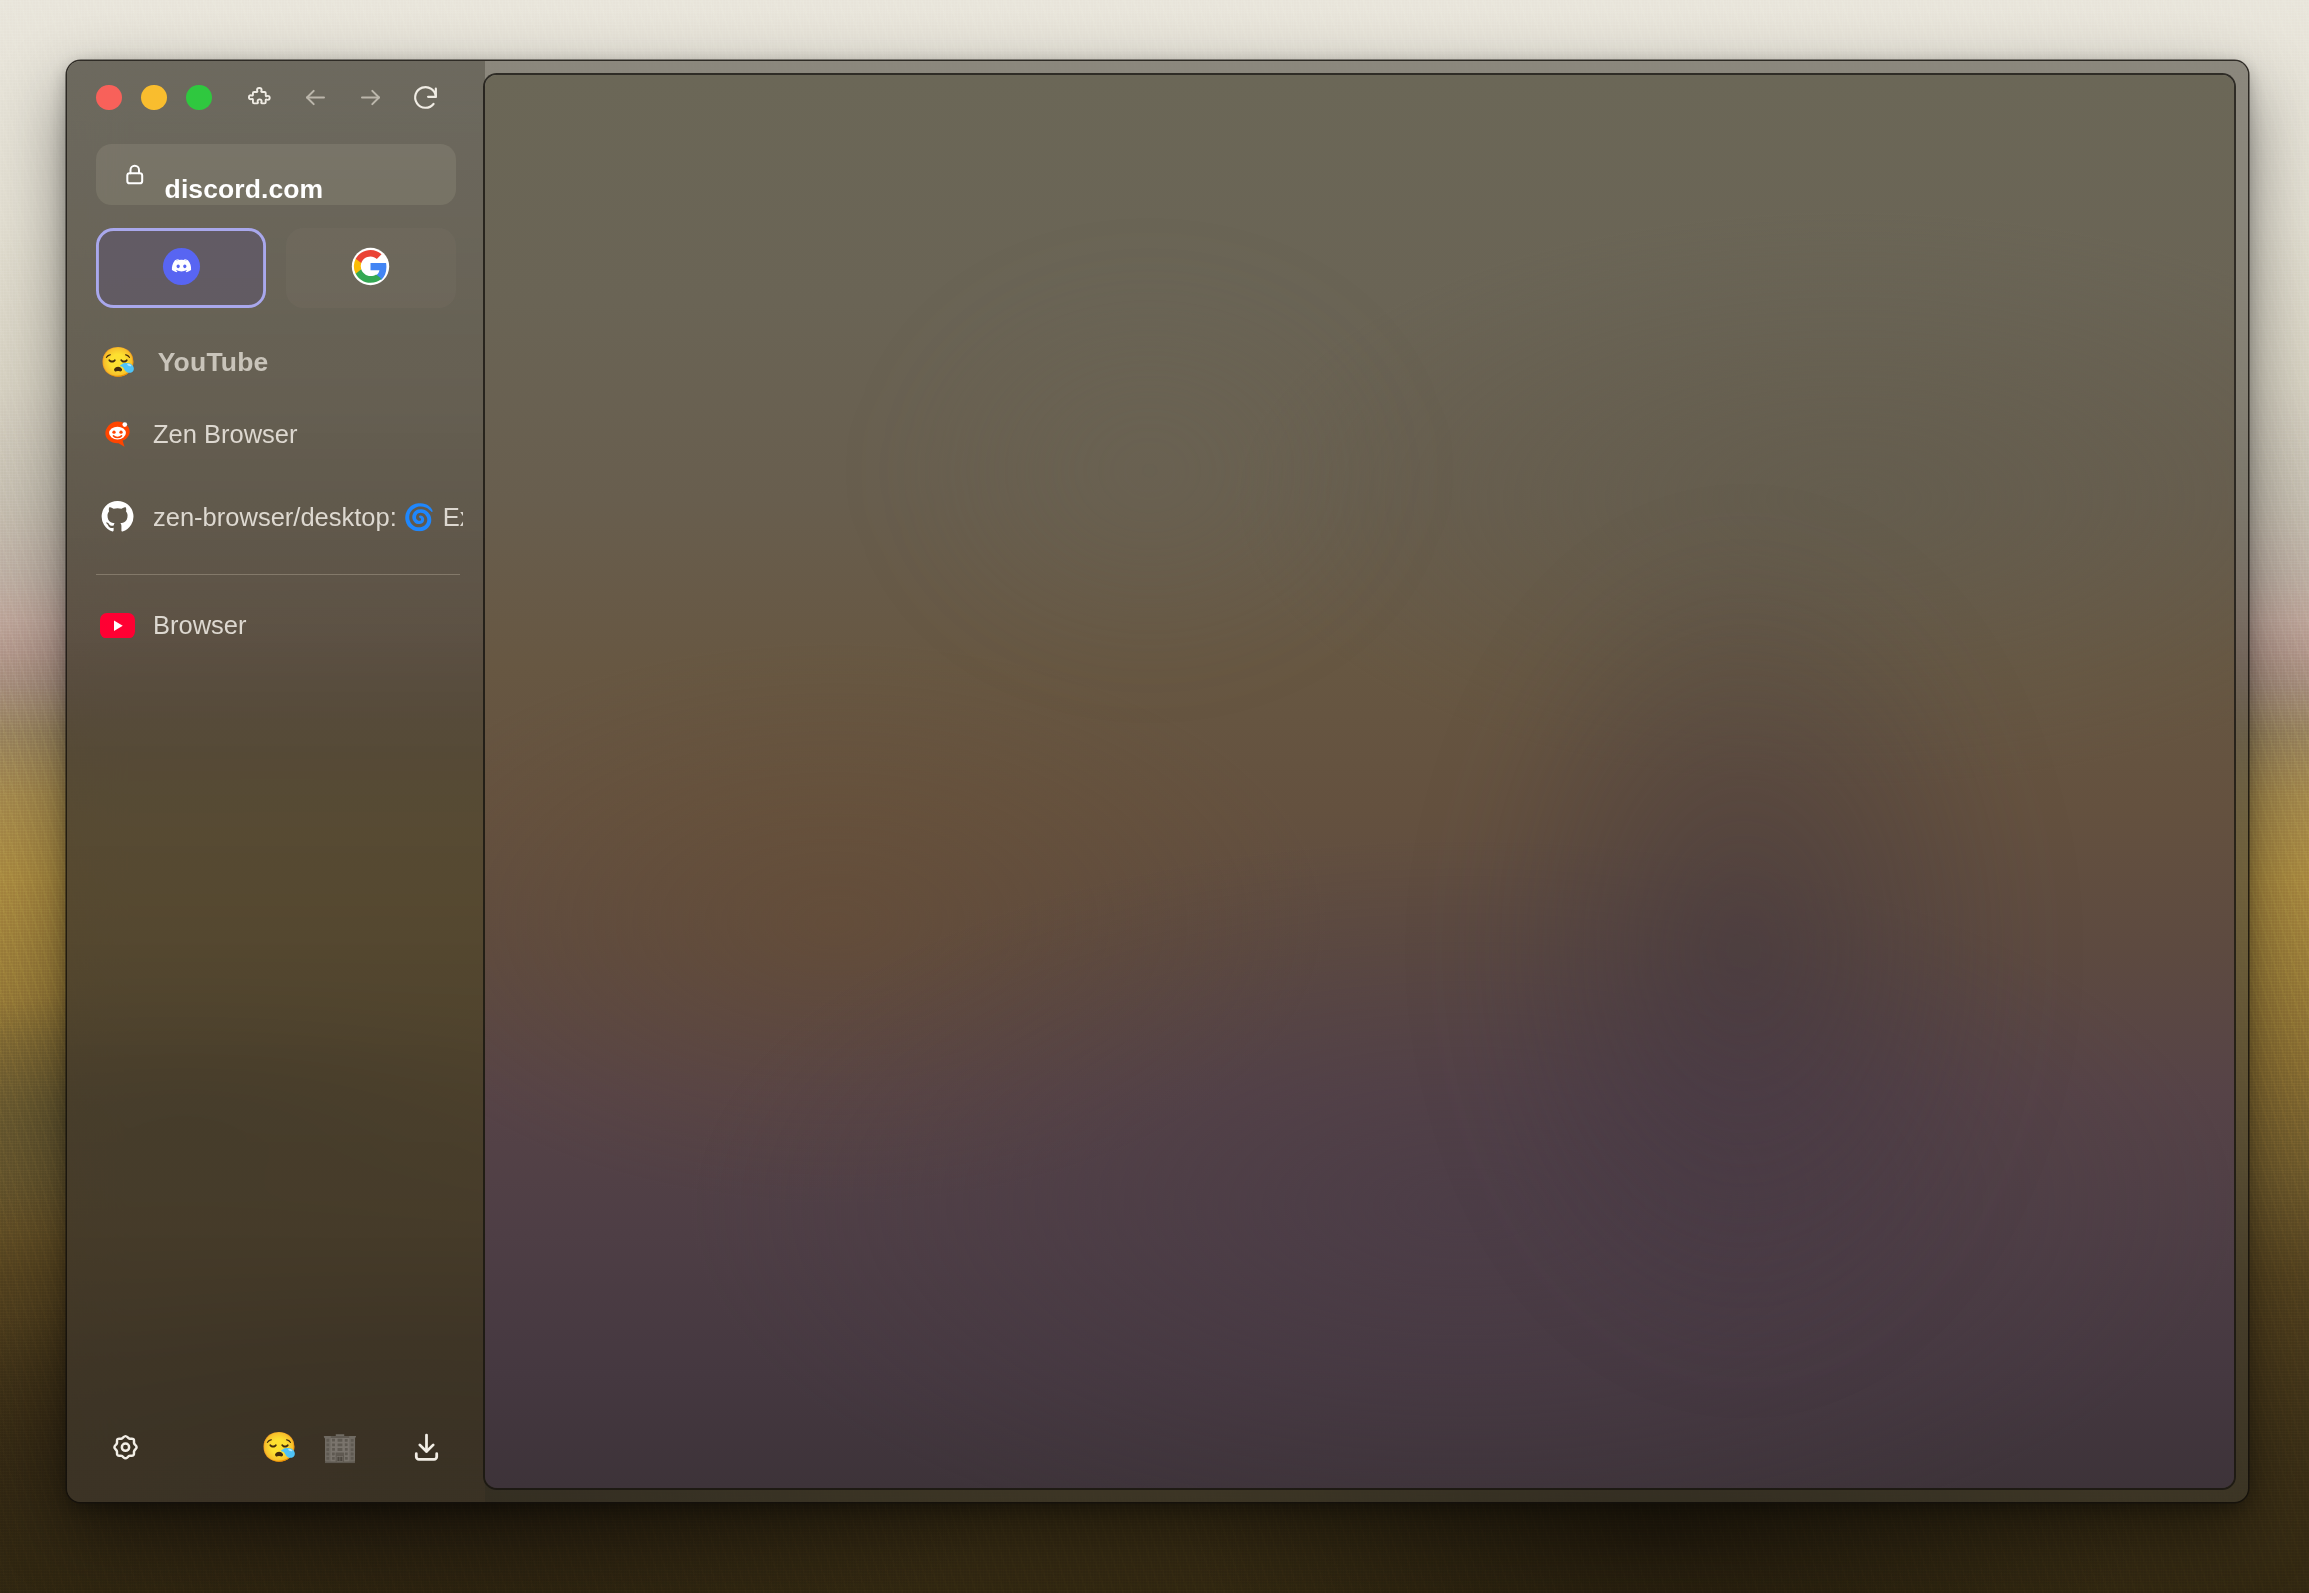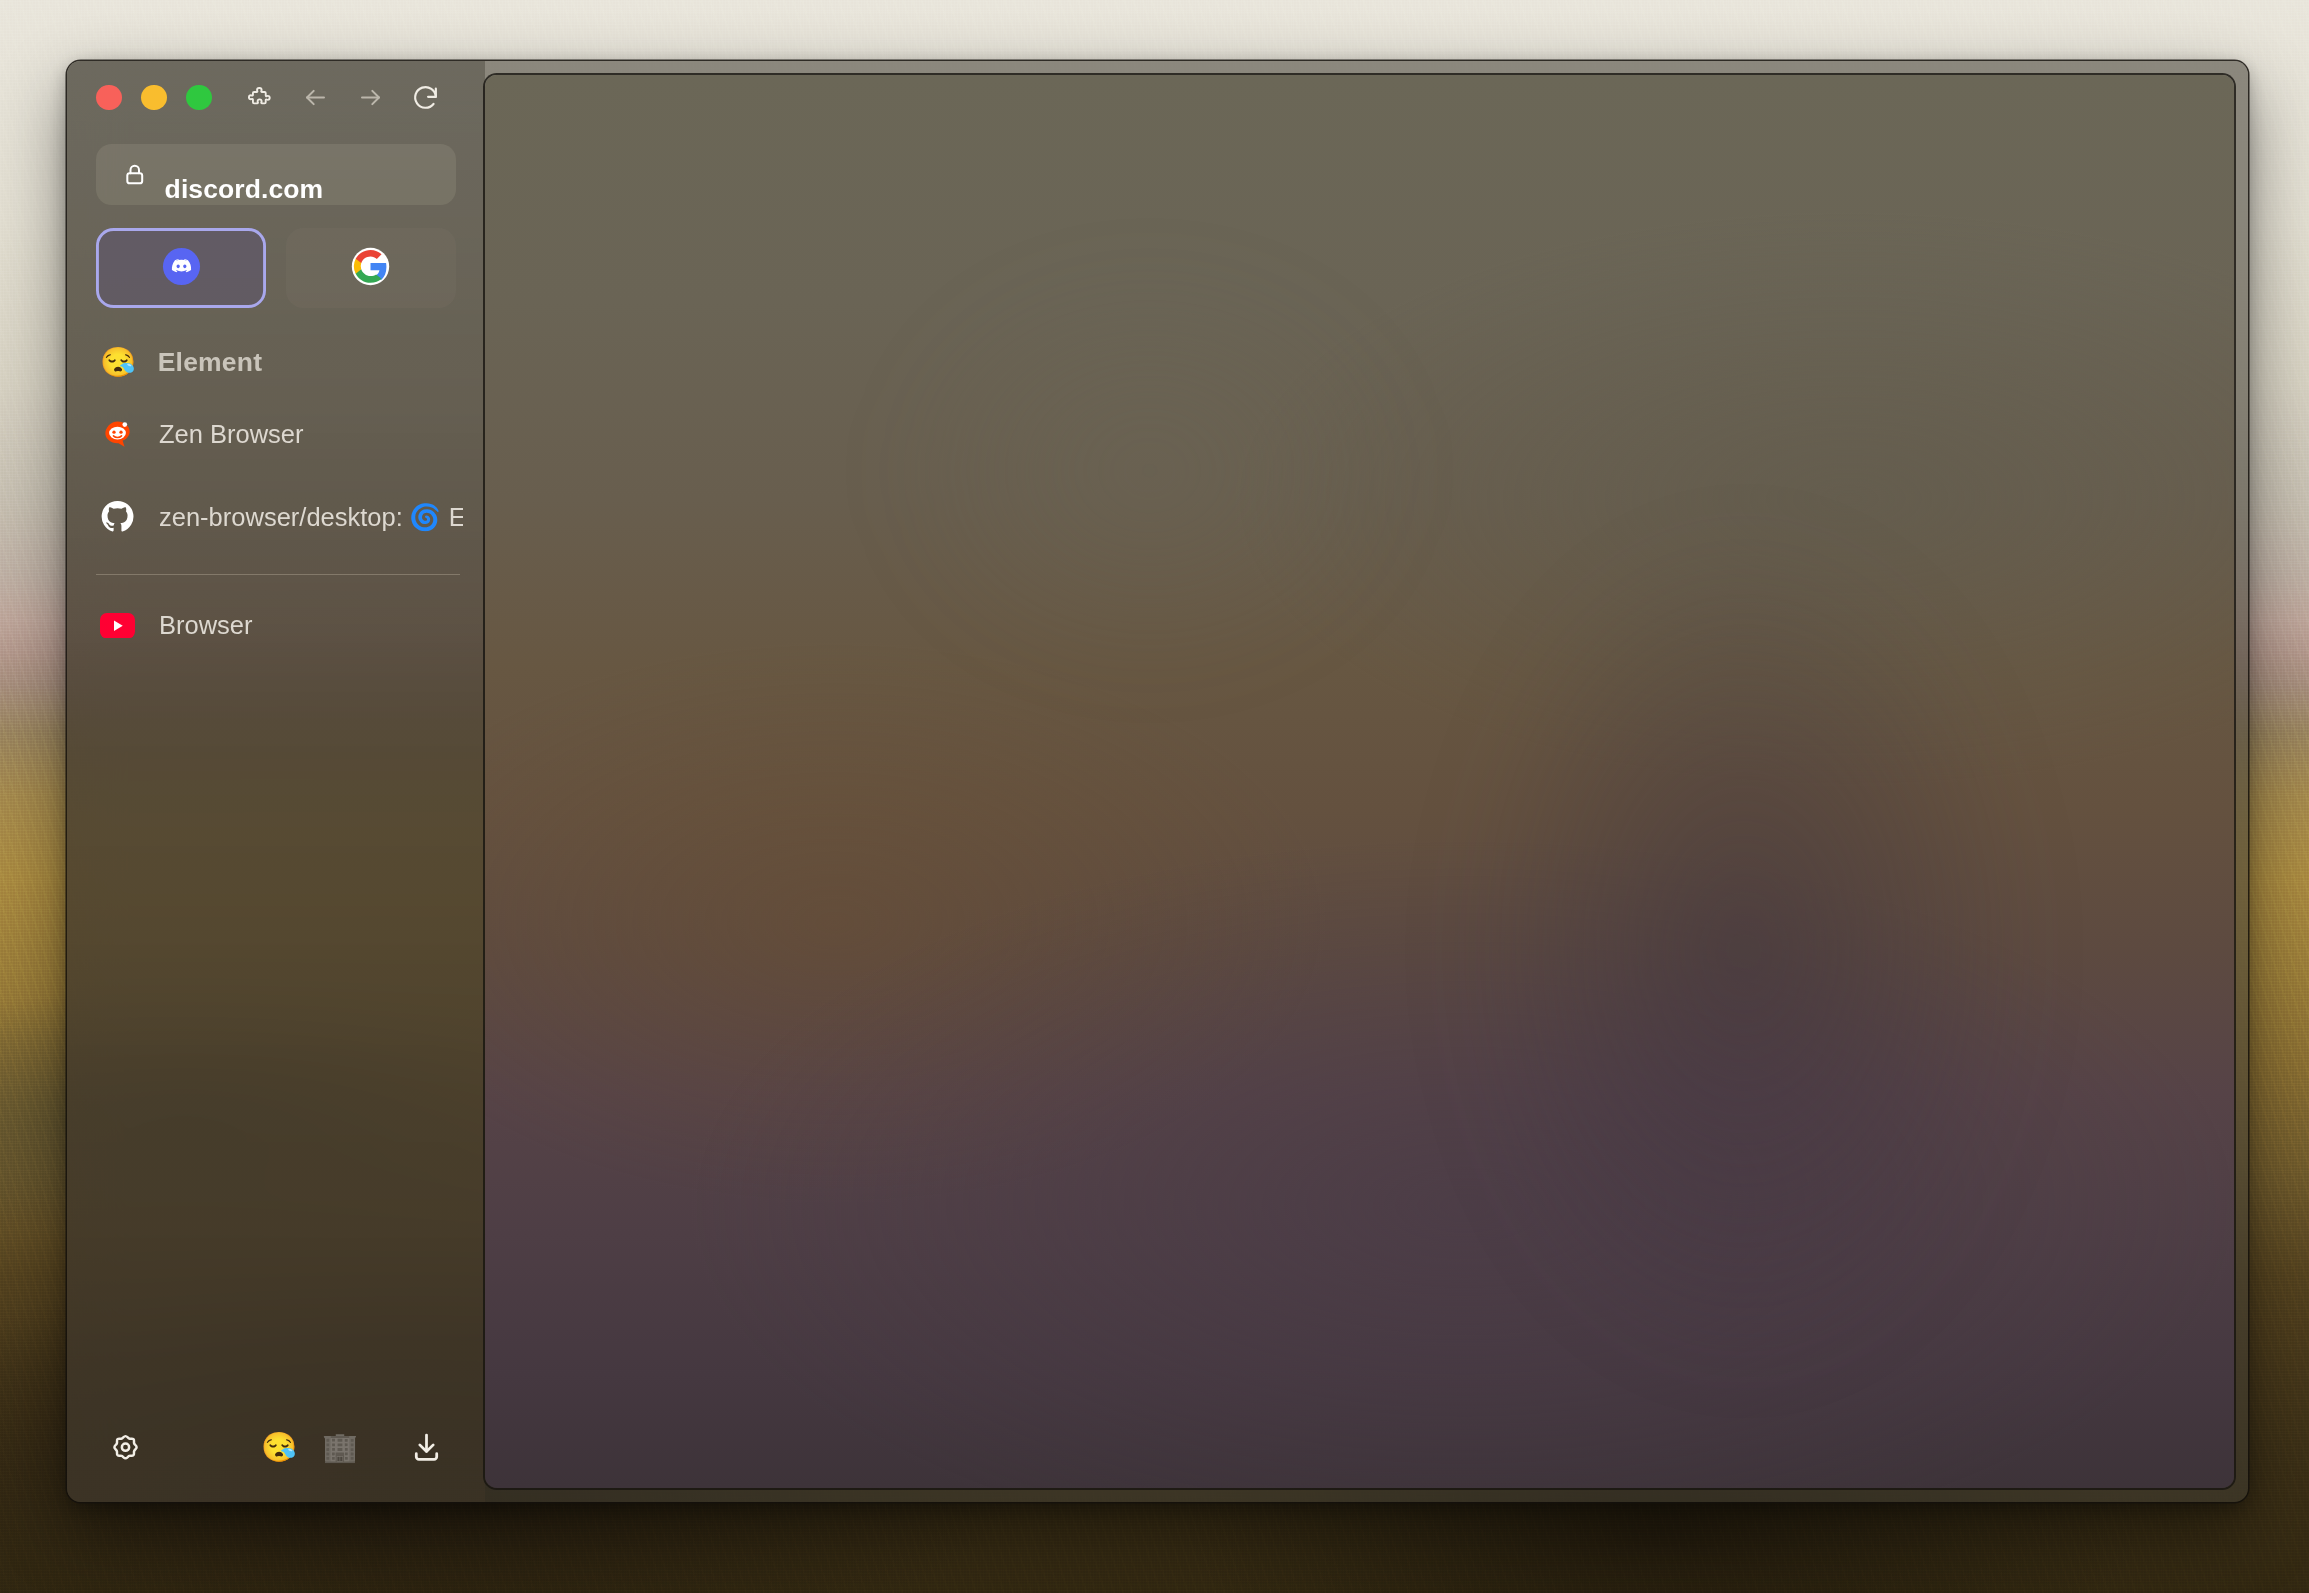--- a/index.html
+++ b/index.html
@@ -153,21 +153,21 @@
   .ws-name{
     color:#c9c4ba;
     font-size:26.5px;
     font-weight:bold;
     letter-spacing:0.2px;
   }
 
   
   .tablist{ padding:5.9px 0 0 0; }
   .tabrow{
-    display:flex; align-items:center; gap:24px;
+    display:flex; align-items:center; gap:18px;
     height:82px;
     padding:0 21.6px 0 33px;
     cursor:pointer;
     position:relative;
     overflow:hidden;
   }
   .tabrow .fav{ flex:0 0 35px; width:35px; height:35px; display:flex; align-items:center; justify-content:center; }
   .tabrow .label{
     color:#ddd8d0;
     font-size:25.5px;
@@ -301,21 +301,21 @@
             <path fill="#34A853" d="M24 44c5.5 0 10.1-1.8 13.5-4.9l-6.55-5.2c-1.8 1.2-4.1 1.9-6.95 1.9-5.3 0-9.8-3.6-11.4-8.4H5.8v5.4C9.2 39.6 16 44 24 44z"></path>
             <path fill="#FBBC05" d="M12.6 27.4a12 12 0 0 1 0-7.6v-5.4H5.8a20 20 0 0 0 0 18.4l6.8-5.4z"></path>
             <path fill="#EA4335" d="M24 11.6c3 0 5.7 1.05 7.8 3.1l5.8-5.8C34.1 5.6 29.5 3.6 24 3.6 16 3.6 9.2 8 5.8 14.4l6.8 5.4c1.6-4.8 6.1-8.2 11.4-8.2z"></path>
           </svg>
         </span>
       </div>
     </div>
 
     <div class="ws-header">
       <span class="ws-emoji">😪</span>
-      <span class="ws-name">Element</span>
+      <span class="ws-name">YouTube</span>
     </div>
 
     <div class="tablist">
 
       <div class="tabrow">
         <span class="fav">
           <svg width="35" height="35" viewBox="0 0 36 36">
             <path d="M18 4.5c6.9 0 12.5 4.6 12.5 10.3 0 4.2-3 7.8-7.3 9.4l2 6.4-6.2-3.6c-.33.02-.66.03-1 .03-6.9 0-12.5-4.6-12.5-10.3S11.1 4.5 18 4.5z" fill="#FF4500"></path>
             <ellipse cx="18" cy="16.5" rx="8.6" ry="6.6" fill="#fff"></ellipse>
             <circle cx="14.4" cy="15.6" r="1.7" fill="#FF4500"></circle>

